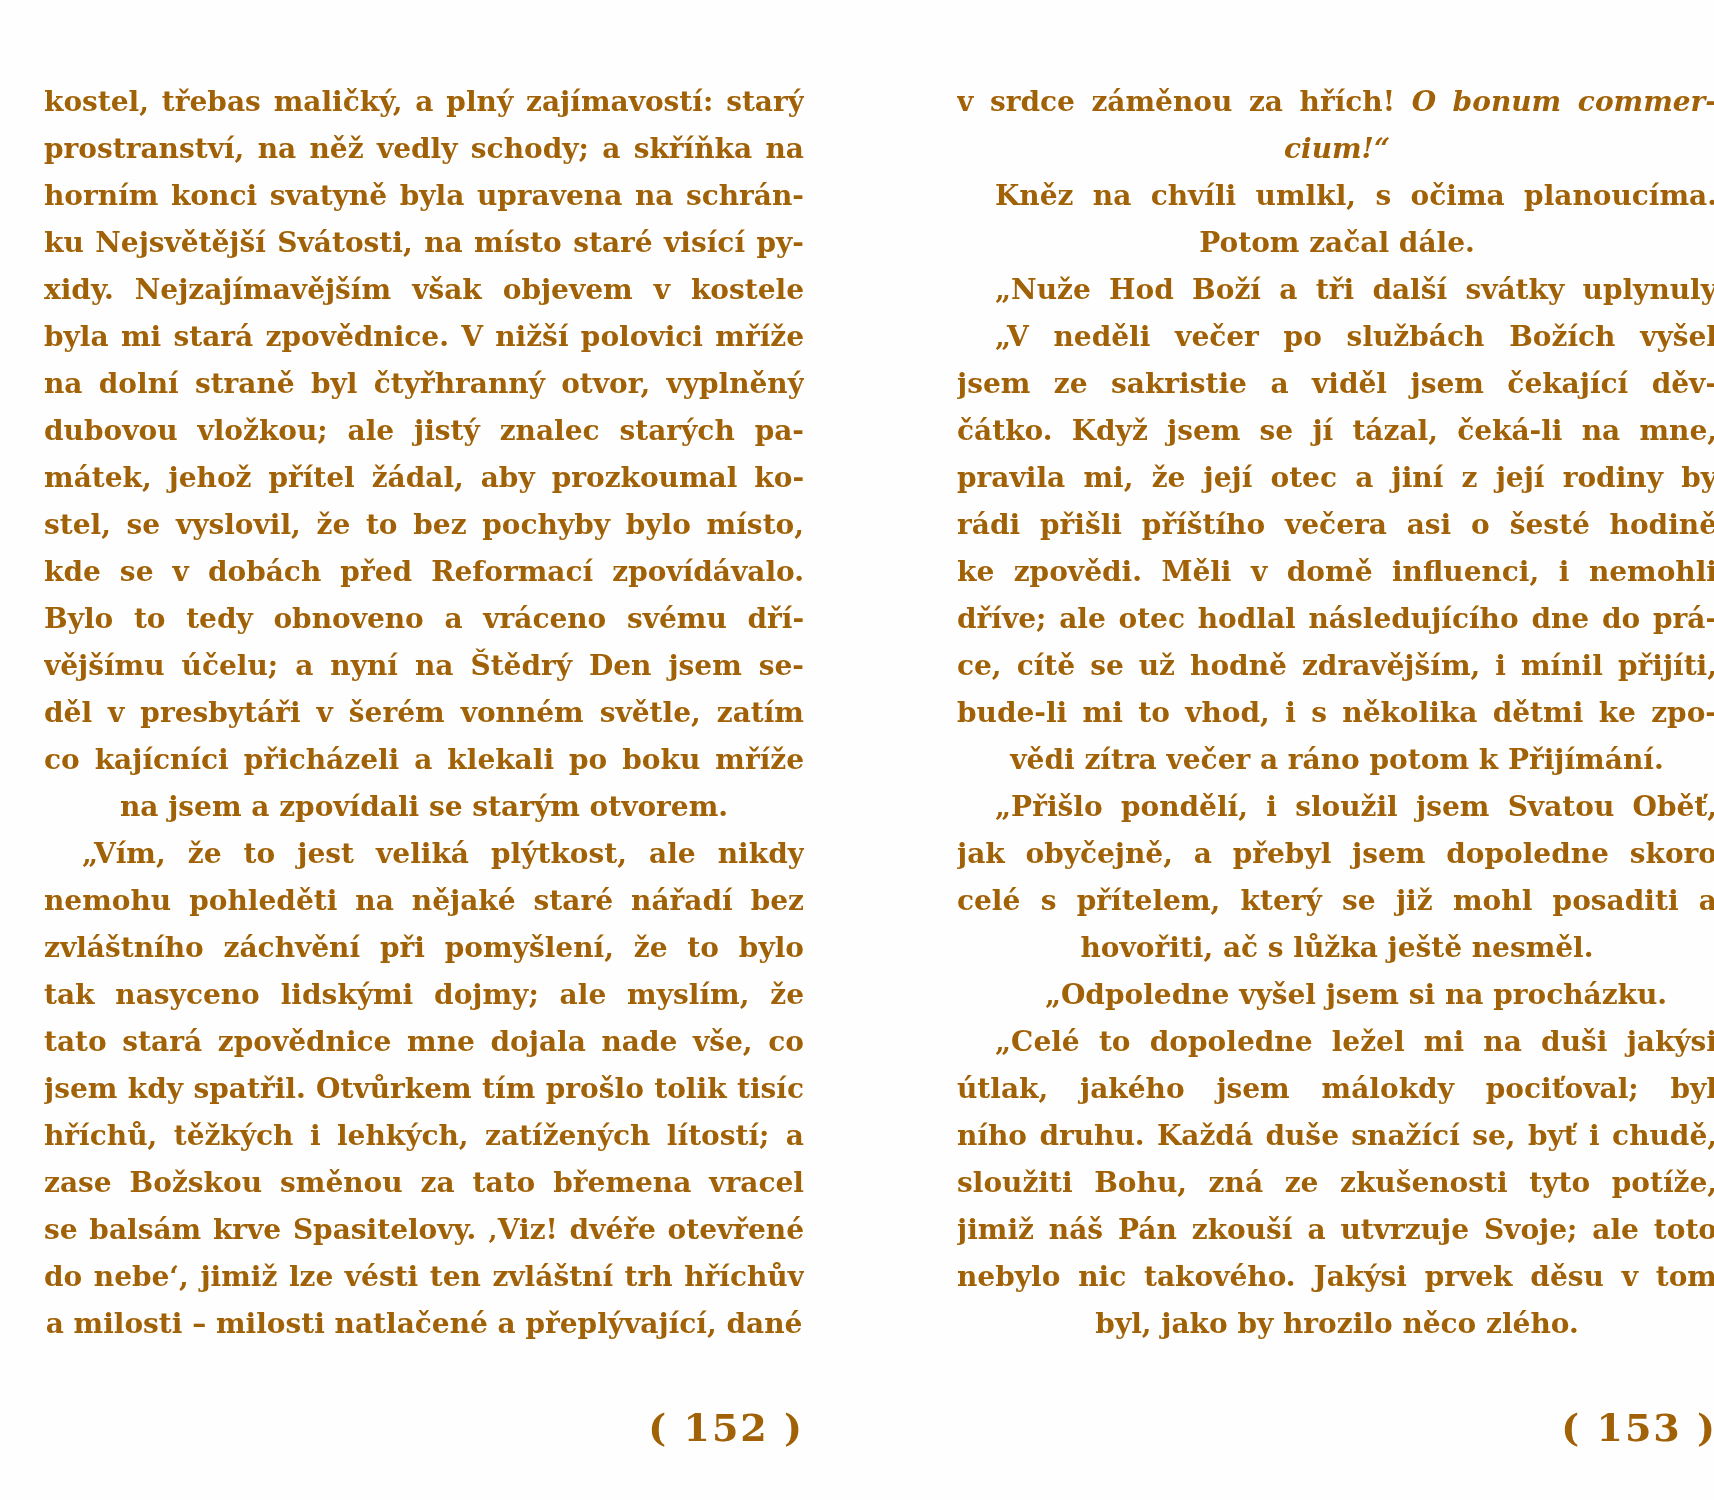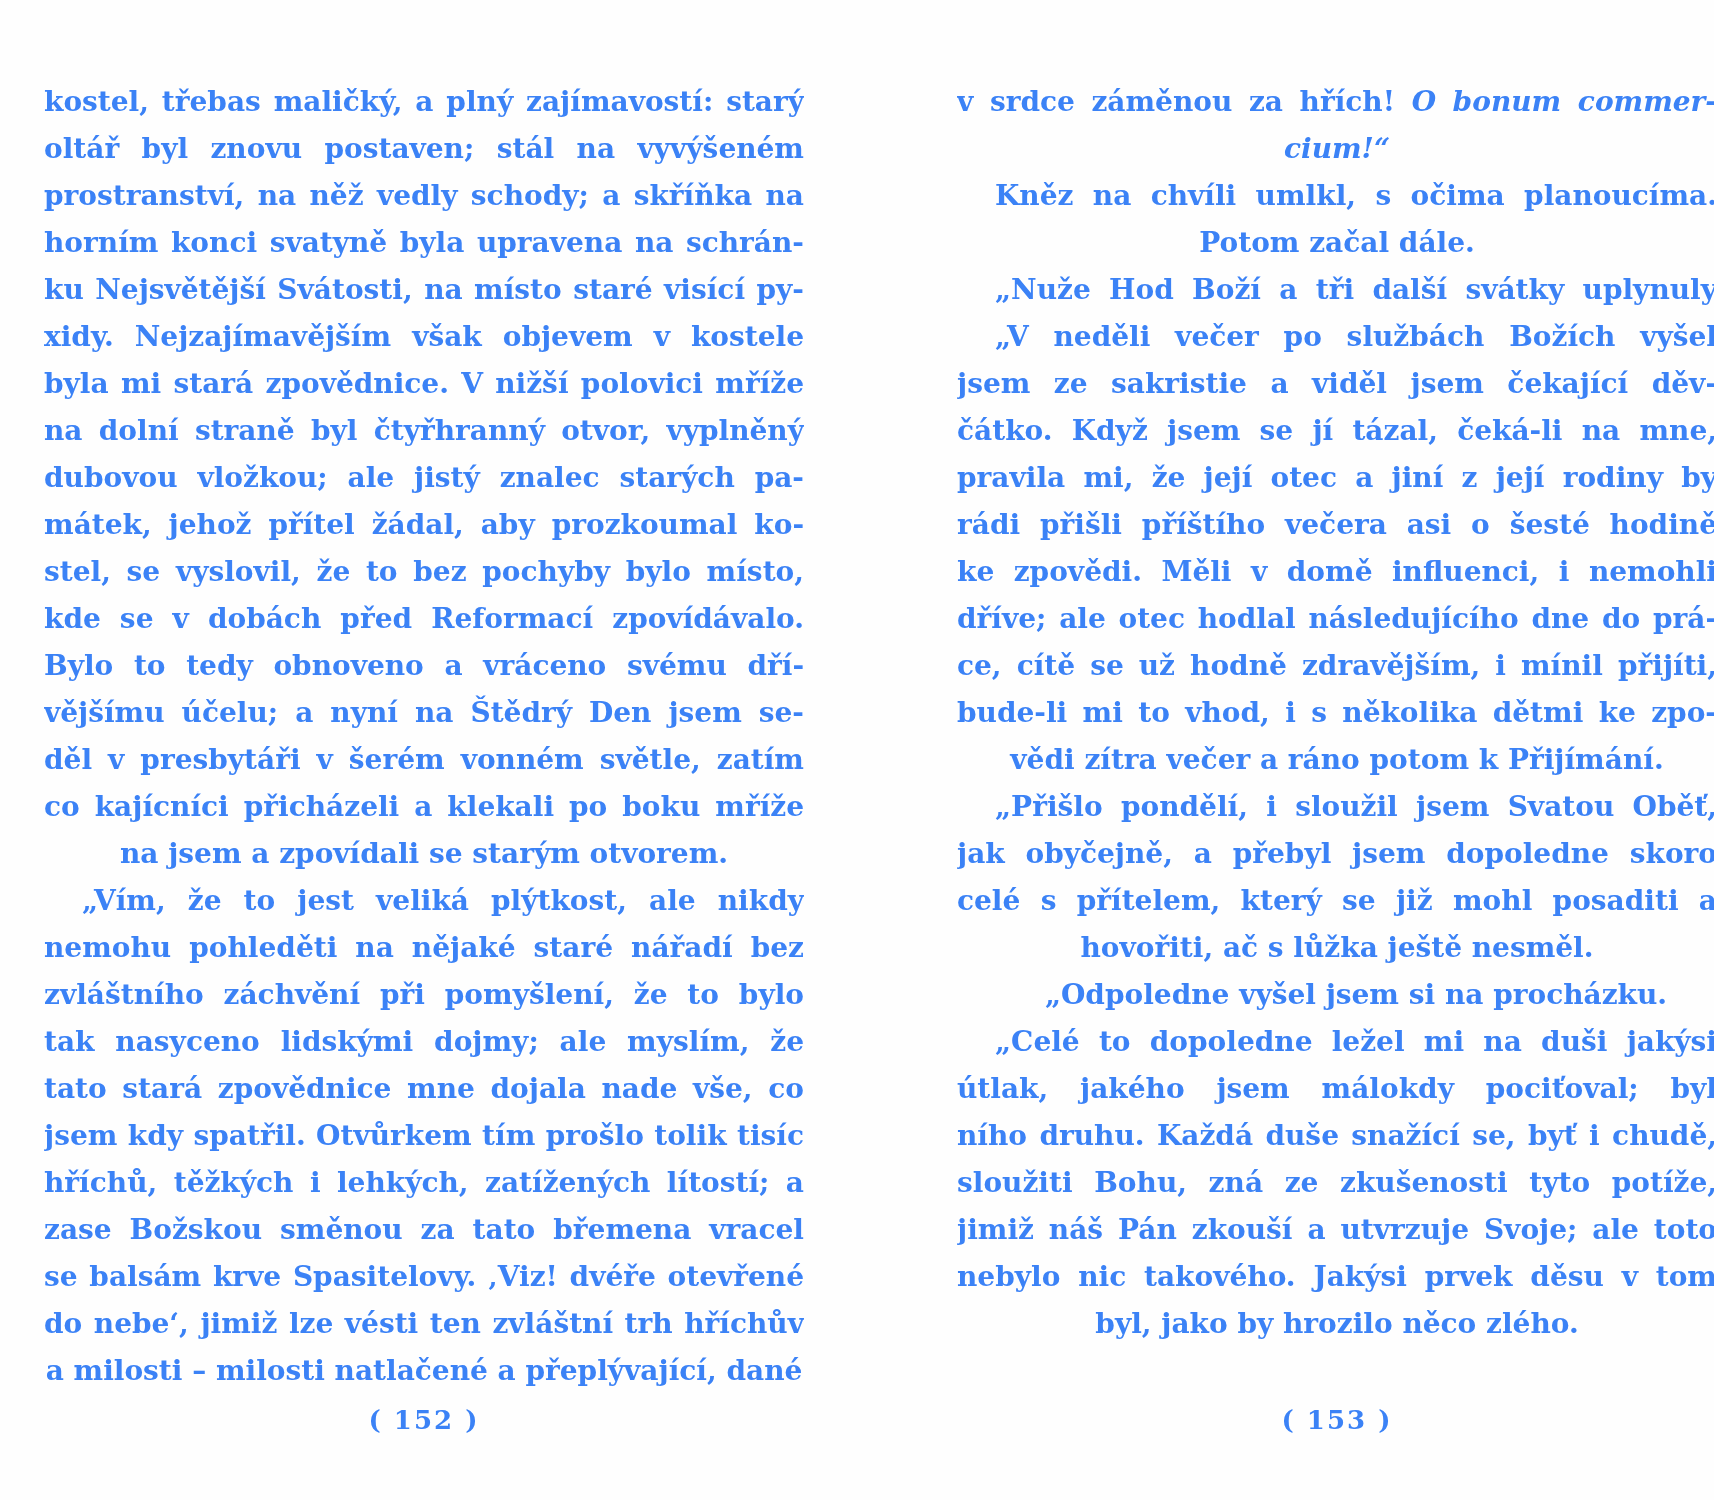--- a/index.html
+++ b/index.html
@@ -8,21 +8,21 @@
     background: #ffffff;
   }
   .spread {
     position: relative;
     width: 1714px;
     height: 1500px;
     background: #fefefe;
     overflow: hidden;
     font-family: "DejaVu Serif", "Liberation Serif", serif;
     font-weight: 700;
-    color: #3b82f6;
+    color: #a16207;
   }
   .page-col {
     position: absolute;
     top: 78px;
     width: 760px;
     height: 1422px;
   }
   .page-col.left  { left: 44px; }
   .page-col.right { left: 913px; margin-left: 44px; }
   .text-block { width: 100%; }
@@ -37,33 +37,32 @@
     text-align: justify;
     text-align-last: justify;
   }
   .line.indent { text-indent: 38px; }
   .line em { font-style: italic; font-weight: 700; }
   .page-number {
     position: absolute;
     top: 1327px;
     left: 0;
     right: 0;
-    text-align: center;
-    font-size: 26px;
+    text-align: right;
+    font-size: 38px;
     letter-spacing: 2px;
   }
 </style>
 </head>
 <body>
 
 <div class="spread">
   <div class="page-col left">
     <div class="text-block">
         <div class="line justify"><span>kostel, třebas maličký, a plný zajímavostí: starý</span></div>
-        <div class="line justify"><span>oltář byl znovu postaven; stál na vyvýšeném</span></div>
         <div class="line justify"><span>prostranství, na něž vedly schody; a skříňka na</span></div>
         <div class="line justify"><span>horním konci svatyně byla upravena na schrán-</span></div>
         <div class="line justify"><span>ku Nejsvětější Svátosti, na místo staré visící py-</span></div>
         <div class="line justify"><span>xidy. Nejzajímavějším však objevem v kostele</span></div>
         <div class="line justify"><span>byla mi stará zpovědnice. V nižší polovici mříže</span></div>
         <div class="line justify"><span>na dolní straně byl čtyřhranný otvor, vyplněný</span></div>
         <div class="line justify"><span>dubovou vložkou; ale jistý znalec starých pa-</span></div>
         <div class="line justify"><span>mátek, jehož přítel žádal, aby prozkoumal ko-</span></div>
         <div class="line justify"><span>stel, se vyslovil, že to bez pochyby bylo místo,</span></div>
         <div class="line justify"><span>kde se v dobách před Reformací zpovídávalo.</span></div>

